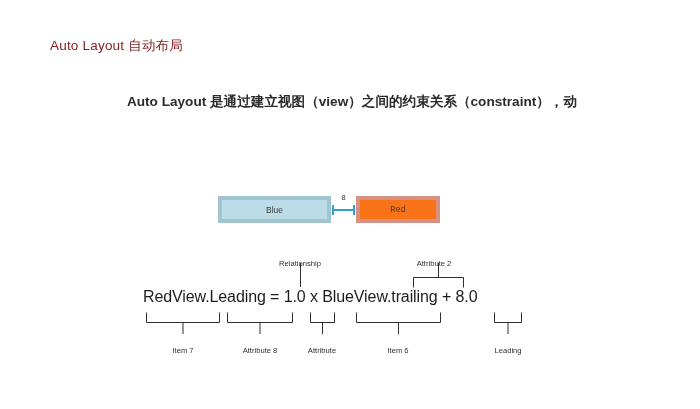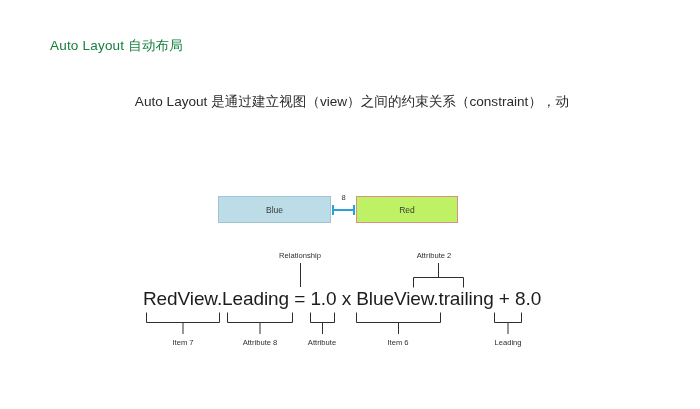--- a/index.html
+++ b/index.html
@@ -19,74 +19,75 @@
     background: #ffffff;
   }
 
   
   #slide-title {
     position: absolute;
     left: 50px;
     top: 37px;
     font-size: 13.5px;
     font-weight: 400;
-    color: #15803d;
+    color: #7f1d1d;
     letter-spacing: 0.2px;
     white-space: nowrap;
   }
 
   
   #body-paragraph {
     position: absolute;
     left: 98px;
     top: 90px;
     width: 508px;
     text-align: center;
     font-size: 13.6px;
-    font-weight: 400;
+    font-weight: 700;
     color: #2b2b2b;
     line-height: 23px;
   }
   #body-paragraph .line { display: block; white-space: nowrap; }
   #body-paragraph .line-2 { letter-spacing: 0px; }
 
   
   #box-diagram {
     position: absolute;
     left: 0;
     top: 0;
     width: 700px;
     height: 409px;
     pointer-events: none;
   }
 
   .view-box {
     position: absolute;
     height: 27px;
-    border: 1px solid #000000;
+    border: 4px solid #000000;
     display: flex;
     align-items: center;
     justify-content: center;
     font-size: 8.5px;
     color: #3a3a3a;
     pointer-events: auto;
   }
   #blue-box {
     left: 218px;
     top: 196px;
     width: 113px;
     background: #bcdde8;
     border-color: #a2c4d1;
   }
   #red-box {
     left: 356px;
     top: 196px;
-    width: 102px;
-    background: #bef264;
+    width: 84px;
+    background: #f97316;
     border-color: #d79184;
+    font-family: Liberation Mono, monospace;
   }
 
   
   #spacing-indicator {
     position: absolute;
     left: 331px;
     top: 196px;
     width: 25px;
     height: 27px;
     pointer-events: auto;
@@ -124,35 +125,36 @@
     left: 0;
     top: 0;
     width: 700px;
     height: 409px;
   }
 
   #equation-text {
     position: absolute;
     left: 143px;
     top: 288px;
-    font-size: 19px;
+    font-size: 16px;
     font-weight: 400;
     color: #1c1c1c;
     white-space: nowrap;
     letter-spacing: -0.1px;
   }
 
   
   .annot-label {
     position: absolute;
     font-size: 7.6px;
     color: #2e2e2e;
     white-space: nowrap;
     text-align: center;
     transform: translateX(-50%);
+    margin-top: 8px;
   }
 
   #annot-svg {
     position: absolute;
     left: 0;
     top: 0;
     width: 700px;
     height: 409px;
     pointer-events: none;
   }

